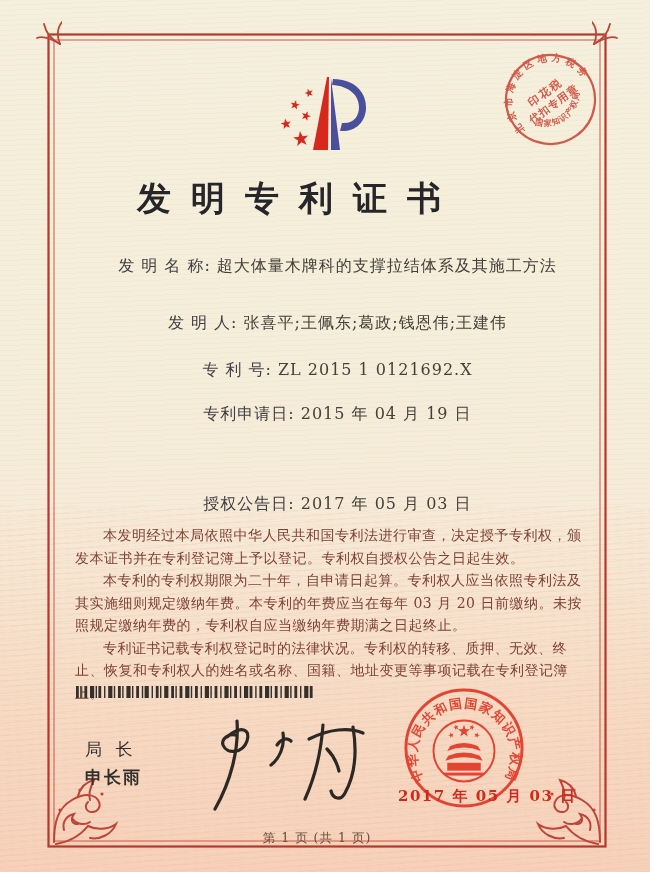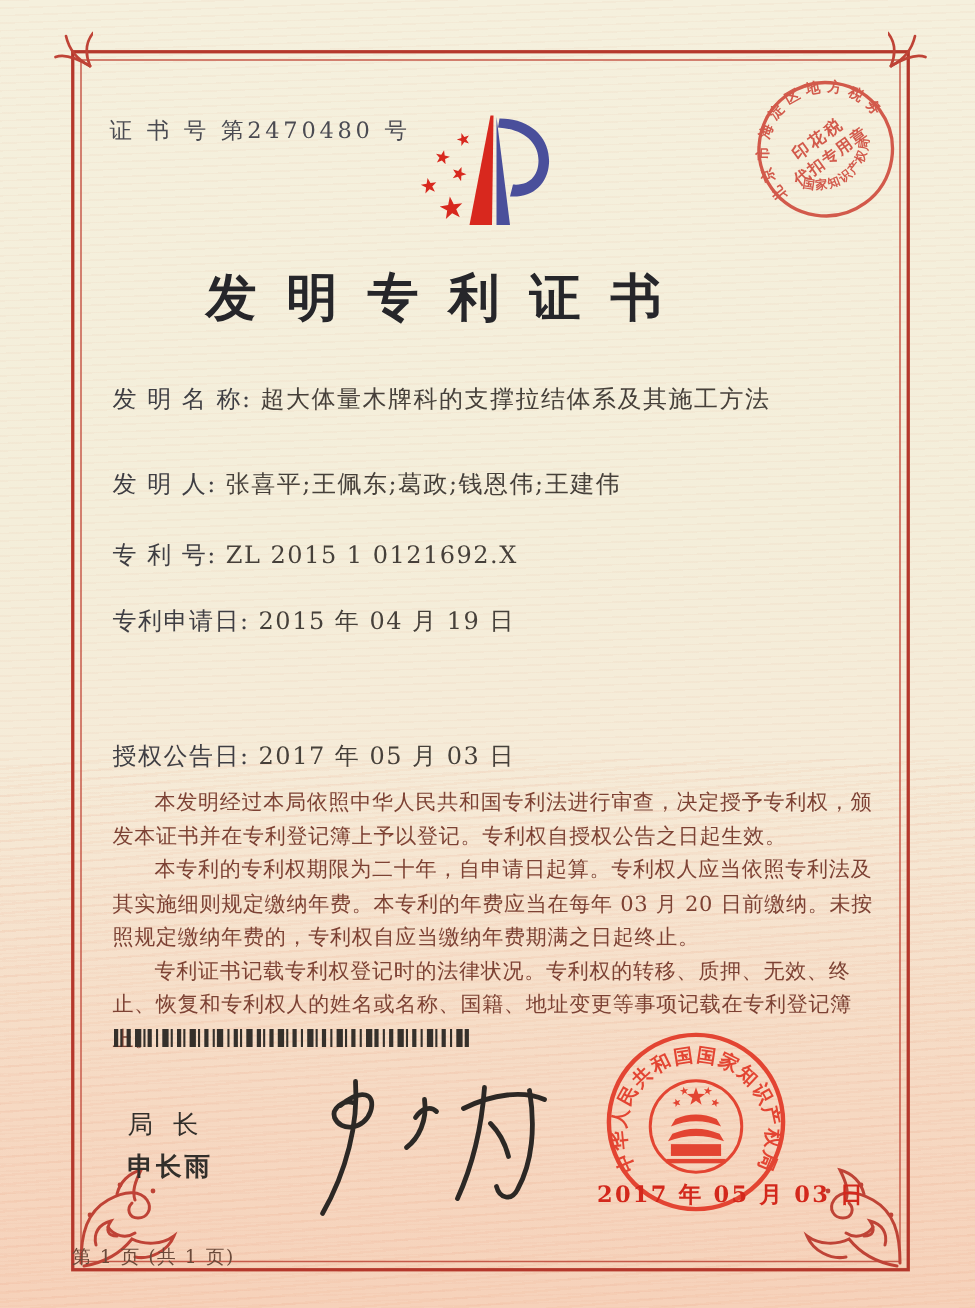--- a/index.html
+++ b/index.html
@@ -17,33 +17,33 @@
   .paper::after {
     content:""; position:absolute; left:0; right:0; top:58%; bottom:0; z-index:-1;
     background:
       repeating-linear-gradient(175deg, rgba(228,140,105,0.08) 0 1.5px, transparent 1.5px 6px),
       linear-gradient(180deg, rgba(243,185,150,0) 0%, rgba(242,172,135,0.18) 55%, rgba(240,160,122,0.25) 100%);
   }
   .frame-svg, .abs { position:absolute; }
   .cert-no { position:absolute; top:78px; left:73px; font-size:15px; letter-spacing:2.5px; color:#4b4b52; }
   .title { position:absolute; top:176px; left:48px; width:482px; text-align:center;
            font-size:34px; font-weight:700; letter-spacing:20px; text-indent:20px; color:#26262a; }
-  .frow { position:absolute; left:75px; width:525px; font-size:16px; white-space:nowrap; }
+  .frow { position:absolute; left:75px; width:525px; font-size:16px; white-space:nowrap;text-align:center; }
   .flabel { color:#3f3e43; letter-spacing:1px; }
   .fvalue { color:#46403a; letter-spacing:1px; margin-left:6px; }
   .body-text { position:absolute; left:75px; top:524px; width:514px;
                font-size:14px; line-height:22.5px; color:#7d4234; letter-spacing:0.5px; }
   .body-text p { text-indent:2em; }
   .officer-title { position:absolute; left:85px; top:738px; font-size:17px; font-weight:400;
                    letter-spacing:4px; color:#322f2b; font-family:"DejaVu Sans", sans-serif; }
   .officer-name  { position:absolute; left:85px; top:766px; font-size:17px; font-weight:700;
                    letter-spacing:2px; color:#322f2b; font-family:"DejaVu Sans", sans-serif; }
   .seal-date { position:absolute; left:398px; top:787px; font-size:15px; font-weight:700;
                color:#d3281c; letter-spacing:1.5px; }
-  .footer { position:absolute; top:830px; left:48px; width:538px; text-align:left;
+  .footer { position:absolute; top:830px; left:48px; width:538px; text-align:center;
             font-size:12.5px; color:#6b4a3a; letter-spacing:1px; }
   .tax-seal { position:absolute; left:503px; top:52px; transform:rotate(-36deg); opacity:0.9; }
   .office-seal { position:absolute; left:402px; top:686px; opacity:0.93; }
   svg text { font-family:"DejaVu Serif", serif; }
 </style>
 </head>
 <body>
 
 <div class="paper">
 
@@ -91,21 +91,20 @@
         <path d="M28,30 C30,22 36,16 44,14 C40,22 38,28 40,34"></path>
       </g>
       <g fill="#bf4336">
           <circle cx="10" cy="44" r="1.6"></circle>
           <circle cx="30" cy="24" r="1.6"></circle>
           <circle cx="52" cy="28" r="1.6"></circle>
         </g>
     </g>
   </svg>
 
-  <div class="cert-no">证 书 号 第2470480 号</div>
 
   <svg class="abs" style="left:278px;top:72px" width="95" height="85" viewBox="0 0 95 85">
     <defs>
       <path id="star" d="M0,-1 L0.235,-0.324 L0.951,-0.309 L0.38,0.124 L0.588,0.809 L0,0.4 L-0.588,0.809 L-0.38,0.124 L-0.951,-0.309 L-0.235,-0.324 Z"></path>
     </defs>
     <polygon points="49,5 51,5 50,78 35,78" fill="#d8281e"></polygon>
     <polygon points="53,6 62,78 53,78" fill="#4a4f9b"></polygon>
     <path d="M55,7 C77,7 89,21 88,37 C87,51 77,60 62,59 L64,51 C76,52 81,44 81,35 C81,23 71,14 54,13 Z" fill="#4a4f9b"></path>
     <g fill="#d8281e">
       <use href="#star" transform="translate(31,21) scale(4.5) rotate(-18)"></use>

